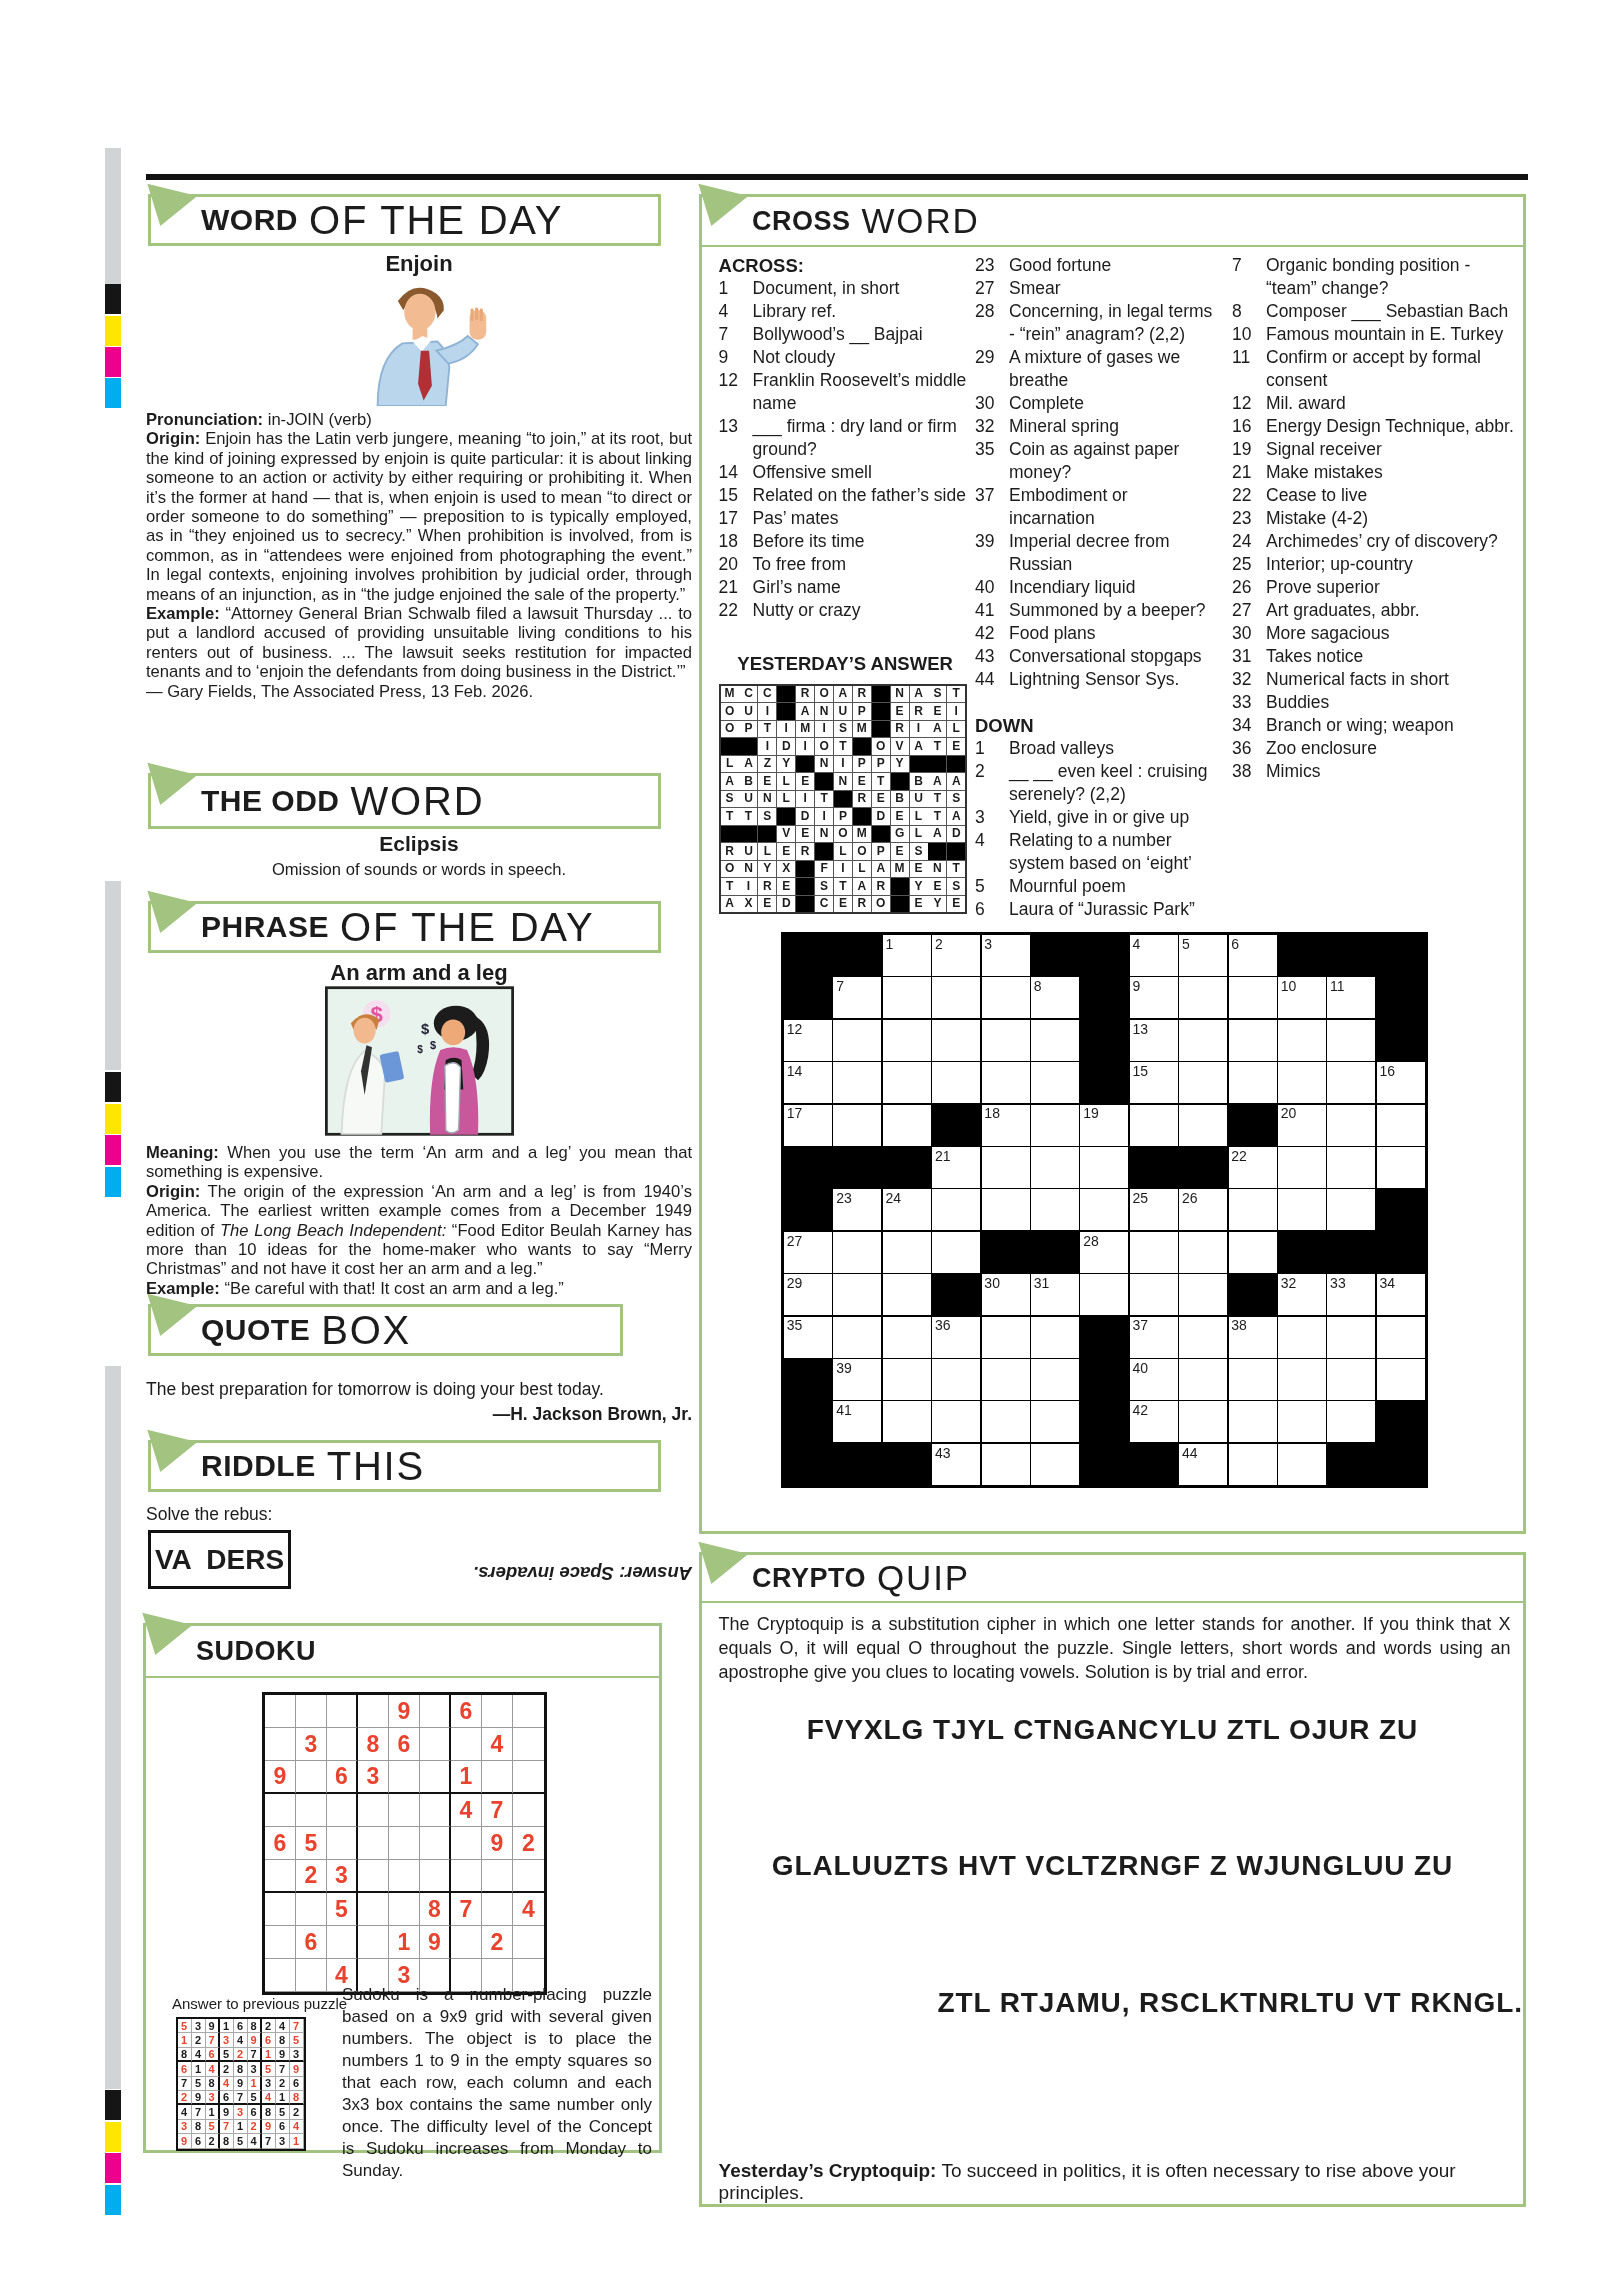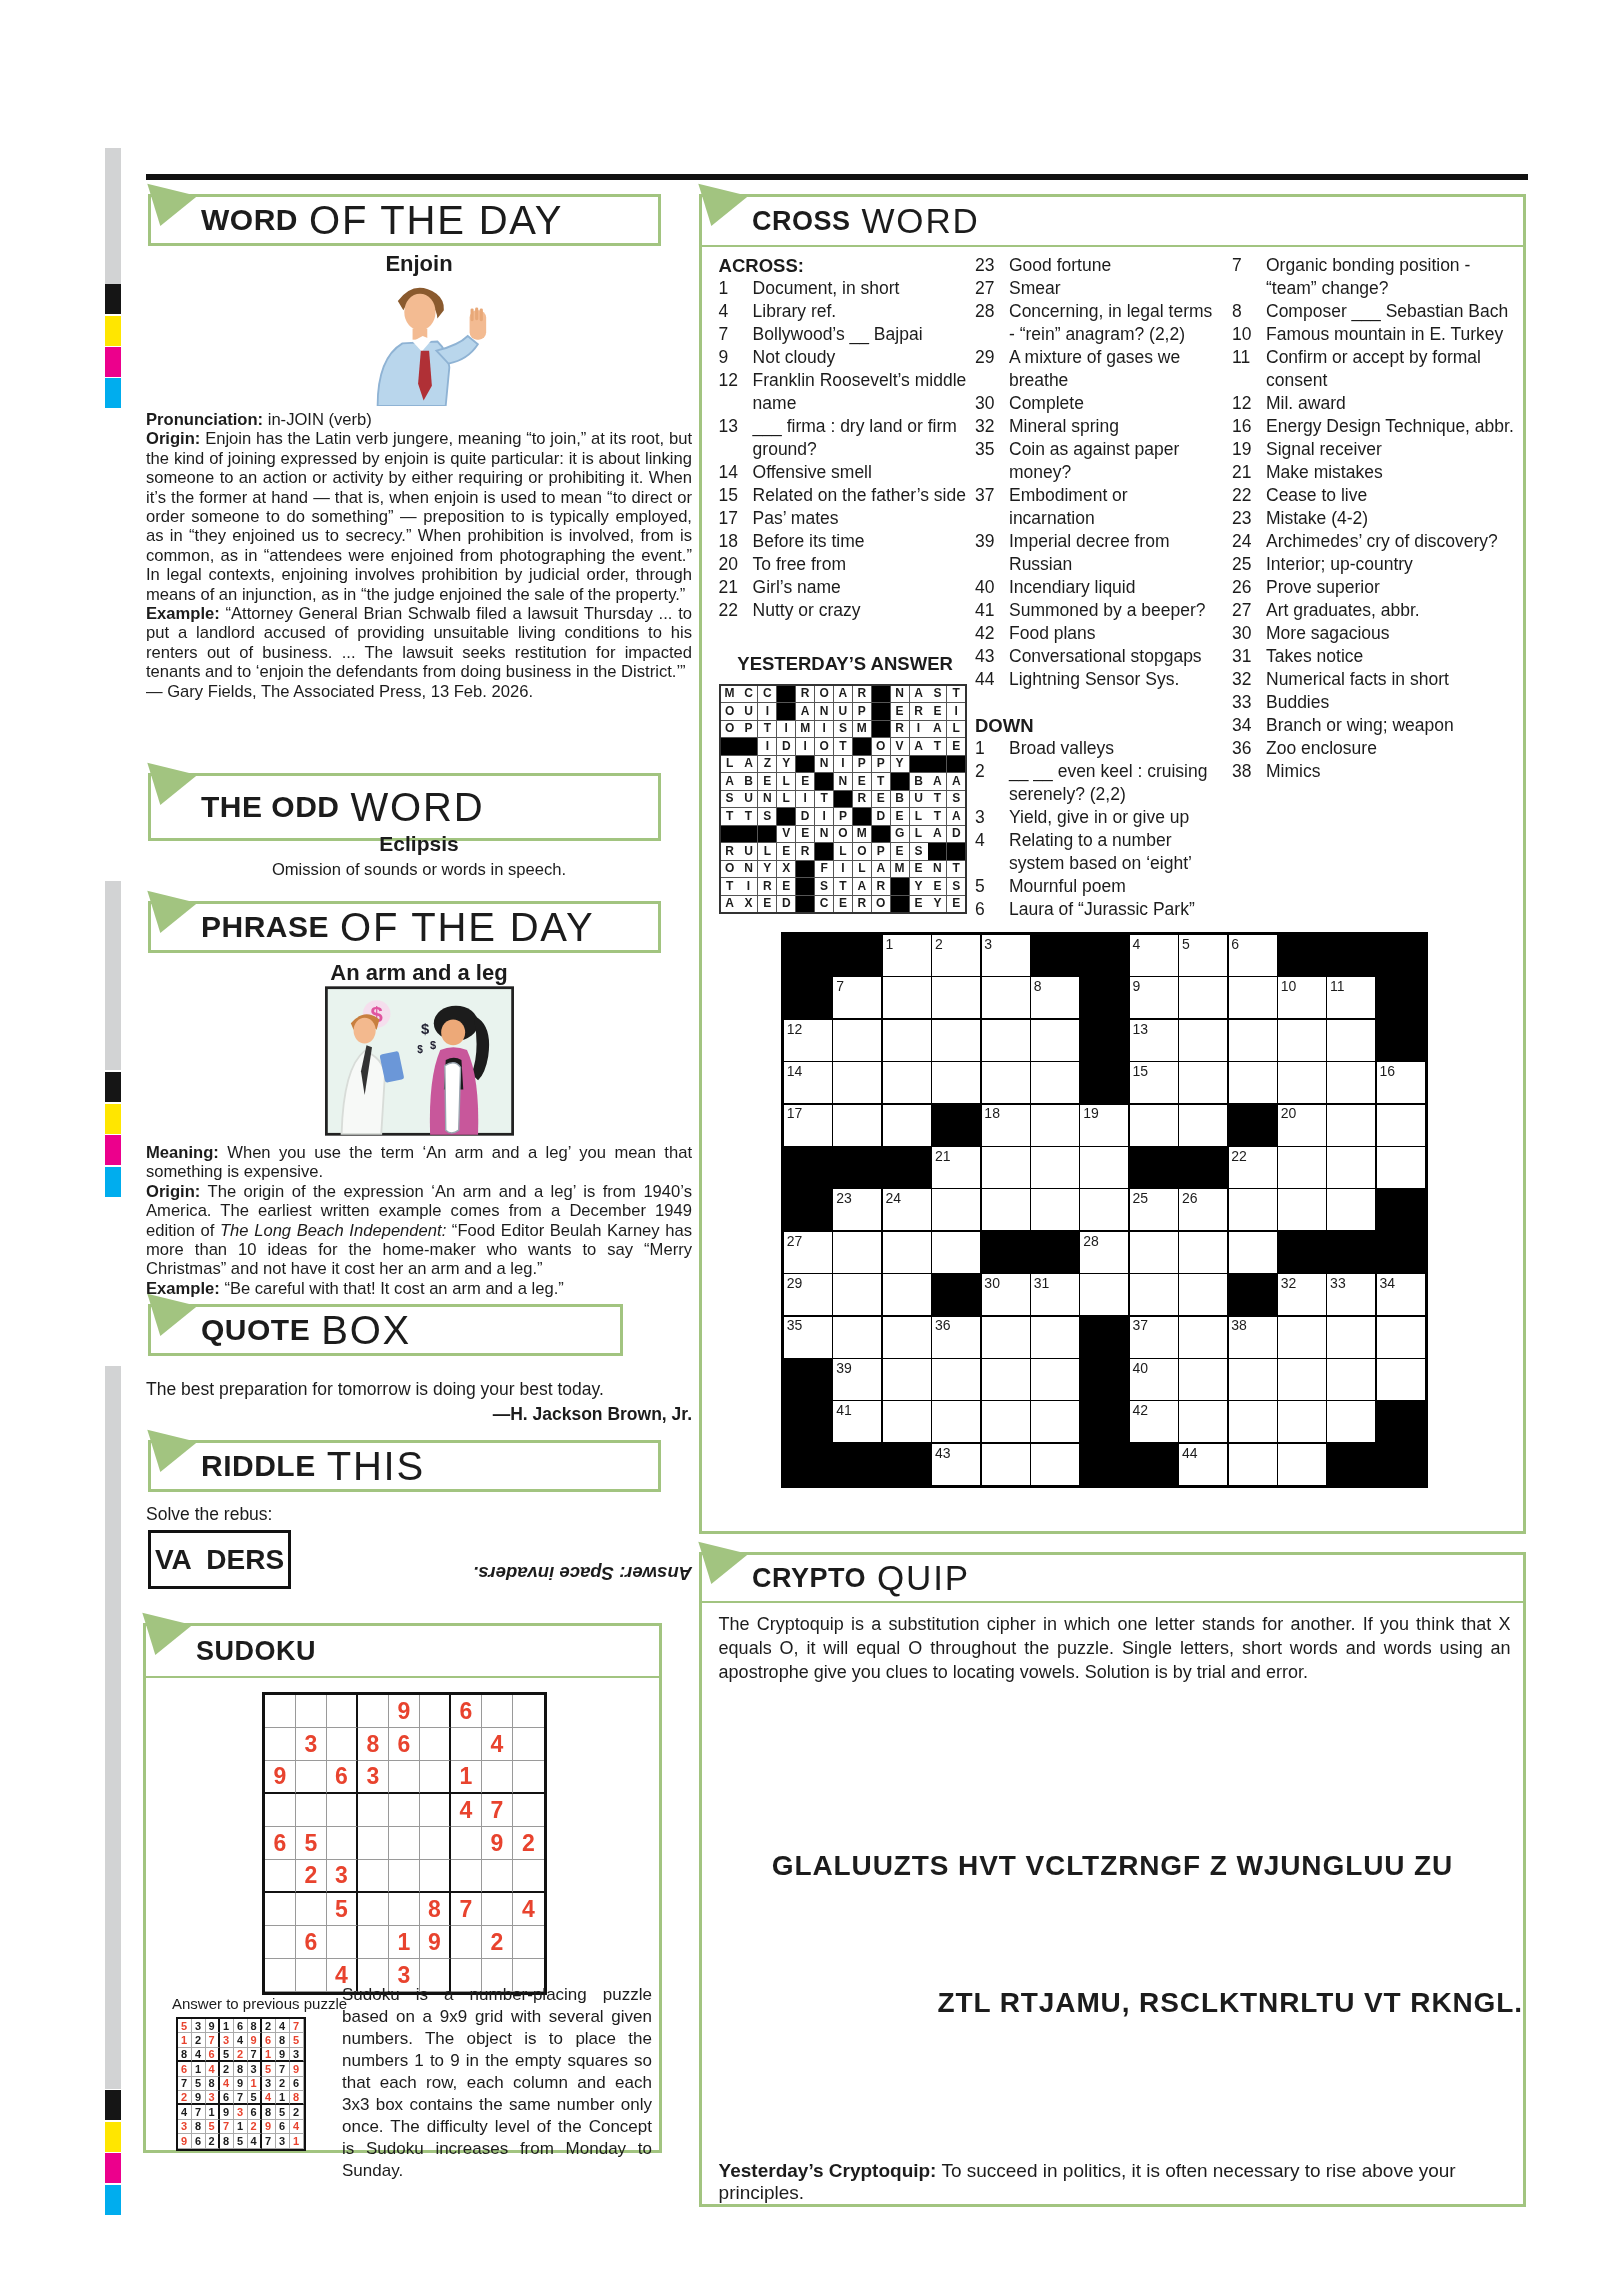--- a/index.html
+++ b/index.html
@@ -135,21 +135,21 @@
       <rect x="141" y="34" width="3.4" height="14" rx="1.6" fill="#e8a878"></rect>
     </svg>
   </div>
   <div class="paras" style="top:410px;">
       <p><b>Pronunciation:</b> in-JOIN (verb)</p>
       <p><b>Origin:</b> Enjoin has the Latin verb jungere, meaning “to join,” at its root, but the kind of joining expressed by enjoin is quite particular: it is about linking someone to an action or activity by either requiring or prohibiting it. When it’s the former at hand — that is, when enjoin is used to mean “to direct or order someone to do something” — preposition to is typically employed, as in “they enjoined us to secrecy.” When prohibition is involved, from is common, as in “attendees were enjoined from photographing the event.” In legal contexts, enjoining involves prohibition by judicial order, through means of an injunction, as in “the judge enjoined the sale of the property.”</p>
       <p><b>Example:</b> “Attorney General Brian Schwalb filed a lawsuit Thursday ... to put a landlord accused of providing unsuitable living conditions to his renters out of business. ... The lawsuit seeks restitution for impacted tenants and to ‘enjoin the defendants from doing business in the District.’”</p>
       <p>— Gary Fields, The Associated Press, 13 Feb. 2026.</p>
     </div>
 
-  <div class="hbox" style="left:148px;top:773px;width:513px;height:68px;">
+  <div class="hbox" style="left:148px;top:773px;width:513px;height:56px;">
     <span class="fold"></span>
     <span class="hb-bold">THE ODD</span>
     <span class="hb-light">WORD</span>
   </div>
   <div class="cword" style="top:832px;font-size:21px;">Eclipsis</div>
   <div class="cdef" style="top:860px;">Omission of sounds or words in speech.</div>
 
   <div class="hbox" style="left:148px;top:901px;width:513px;height:52px;">
     <span class="fold"></span>
     <span class="hb-bold">PHRASE</span>
@@ -1050,20 +1050,21 @@
       </div>
   </div>
 
   <div class="bigbox" style="left:699px;top:1552px;width:827px;height:655px;">
     <span class="fold"></span>
     <div class="strip" style="height:46px;">
       <span class="hb-bold">CRYPTO</span>
       <span class="hb-light">QUIP</span>
     </div>
     <div class="cq-intro" style="top:57px;">The Cryptoquip is a substitution cipher in which one letter stands for another.  If you think that X equals O, it will equal O throughout the puzzle.  Single letters, short words and words using an apostrophe give you clues to locating vowels. Solution is by trial and error.</div>
+    <div class="cq-line" style="top:159px;">FVYXLG TJYL CTNGANCYLU ZTL OJUR ZU</div>
     <div class="cq-line" style="top:295px;">GLALUUZTS HVT VCLTZRNGF Z WJUNGLUU ZU</div>
     <div class="cq-line" style="top:432px;text-align:right;">ZTL RTJAMU, RSCLKTNRLTU VT RKNGL.</div>
     <div class="cq-yest" style="top:605px;">
       <b>Yesterday’s Cryptoquip:</b><span> To succeed in politics, it is often necessary to rise above your principles.</span>
     </div>
   </div>
 
 </div>
 
 

